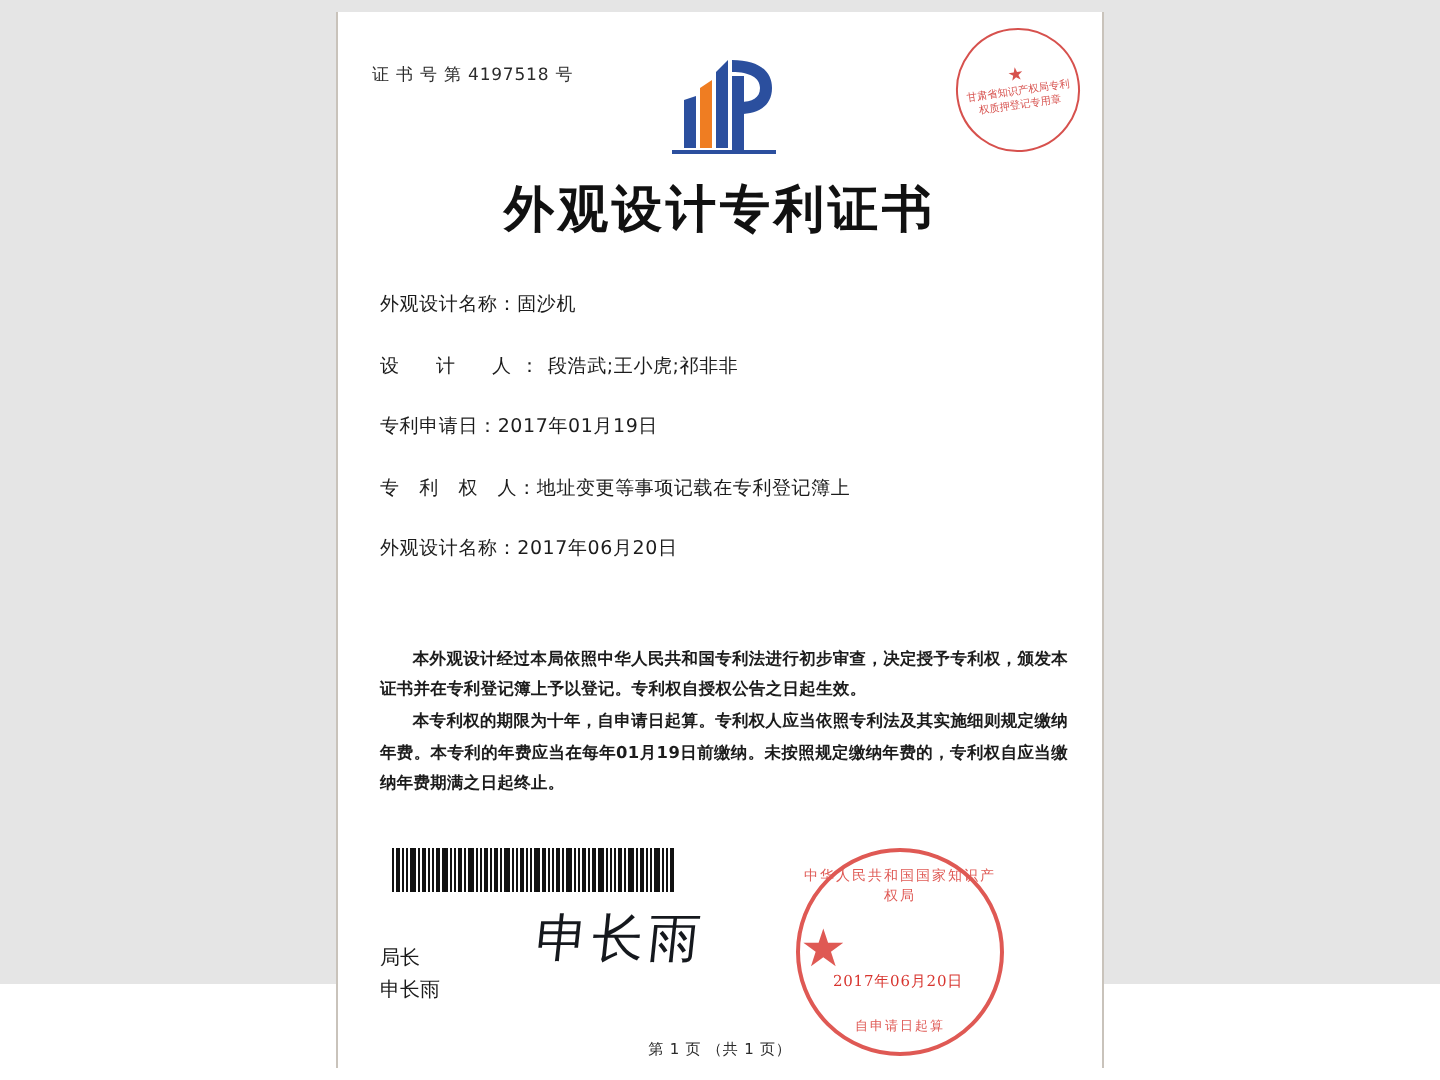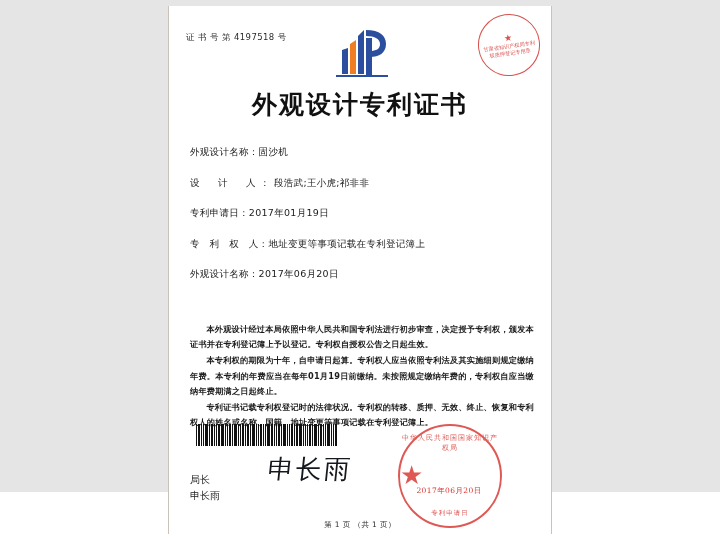--- a/index.html
+++ b/index.html
@@ -277,21 +277,20 @@
       <span class="field-label">专　利　权　人：</span><span class="field-value">地址变更等事项记载在专利登记簿上</span>
     </div>
     <div class="field-row">
       <span class="field-label">外观设计名称：</span><span class="field-value">2017年06月20日</span>
     </div>
   </div>
 
   <div class="body-text">
     <p>本外观设计经过本局依照中华人民共和国专利法进行初步审查，决定授予专利权，颁发本证书并在专利登记簿上予以登记。专利权自授权公告之日起生效。</p>
     <p>本专利权的期限为十年，自申请日起算。专利权人应当依照专利法及其实施细则规定缴纳年费。本专利的年费应当在每年01月19日前缴纳。未按照规定缴纳年费的，专利权自应当缴纳年费期满之日起终止。</p>
-    <p>专利证书记载专利权登记时的法律状况。专利权的转移、质押、无效、终止、恢复和专利权人的姓名或名称、国籍、地址变更等事项记载在专利登记簿上。</p>
   </div>
 
   <div class="barcode" id="barcode">
       <i style="width: 1px;"></i>
       <i style="width: 2px;"></i>
       <i style="width: 1px;"></i>
       <i style="width: 1px;"></i>
       <i style="width: 3px;"></i>
       <i style="width: 1px;"></i>
       <i style="width: 2px;"></i>
@@ -341,21 +340,21 @@
       <i style="width: 1px;"></i>
       <i style="width: 3px;"></i>
       <i style="width: 1px;"></i>
       <i style="width: 1px;"></i>
       <i style="width: 2px;"></i>
     </div>
 
   <div class="seal-main">
     <div class="seal-ring-text">中华人民共和国国家知识产权局</div>
     <div class="seal-star-big">★</div>
-    <div class="seal-ring-text bottom">专利申请日</div>
+    <div class="seal-ring-text bottom">自申请日起算</div>
   </div>
   <div class="seal-date">2017年06月20日</div>
 
   <div class="director">
     <div>局长</div>
     <div>申长雨</div>
   </div>
 
   <div class="signature">申长雨</div>
 

